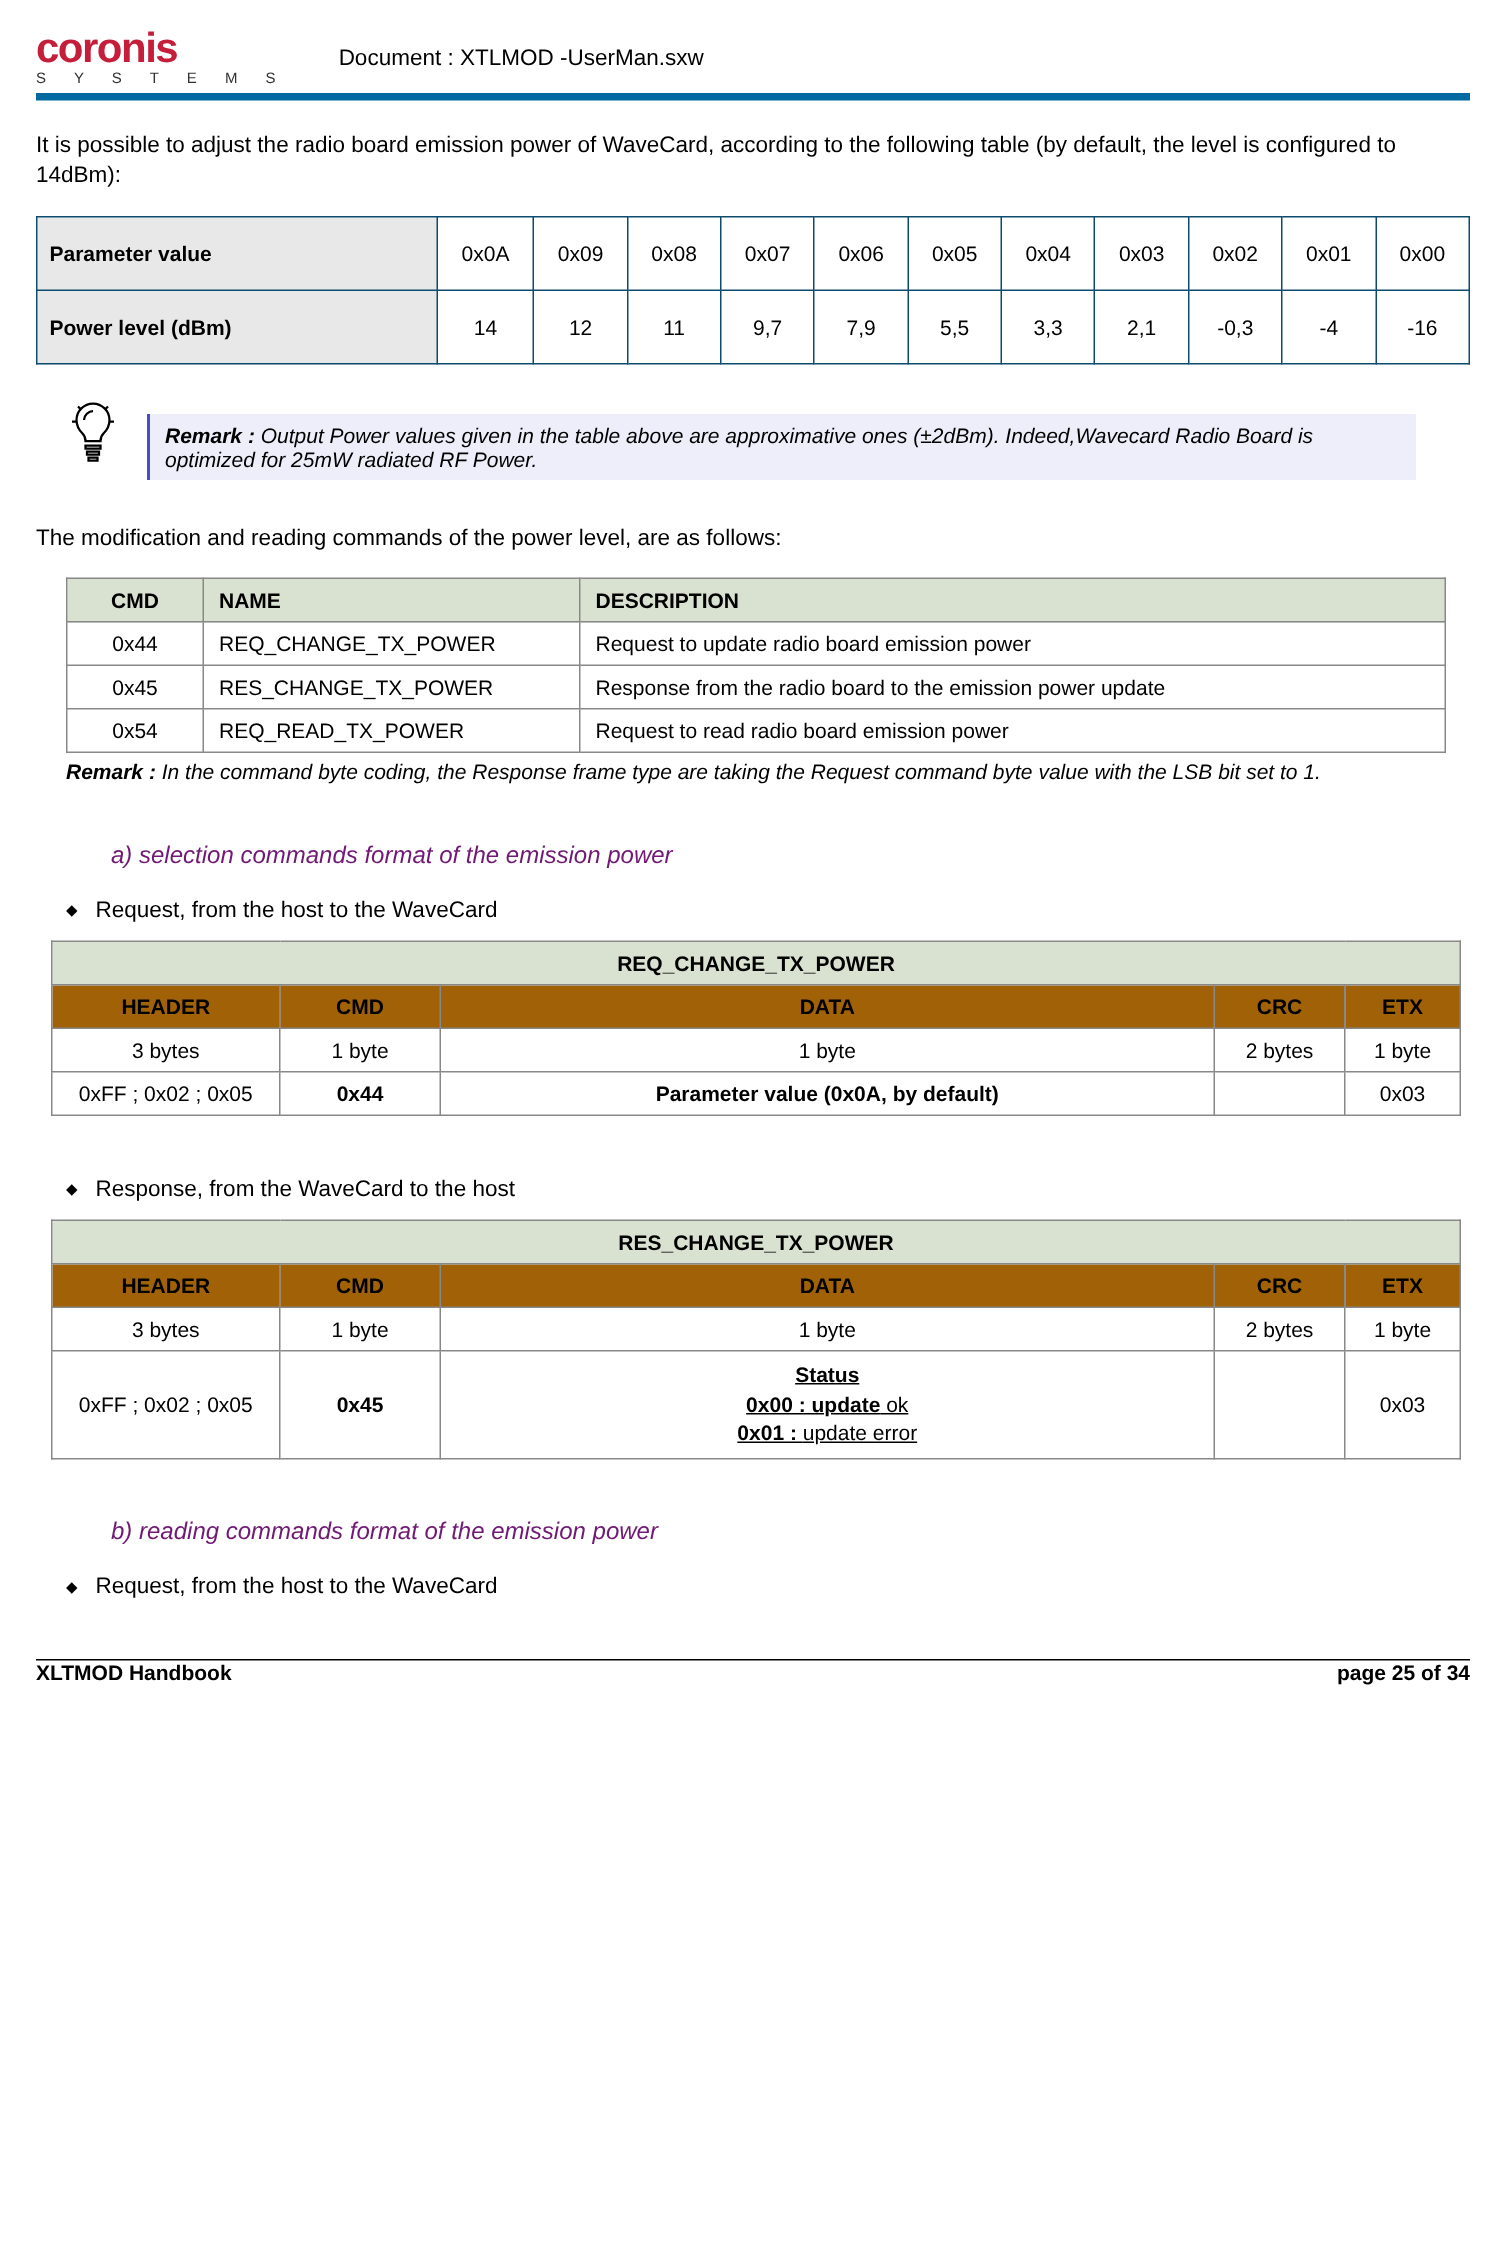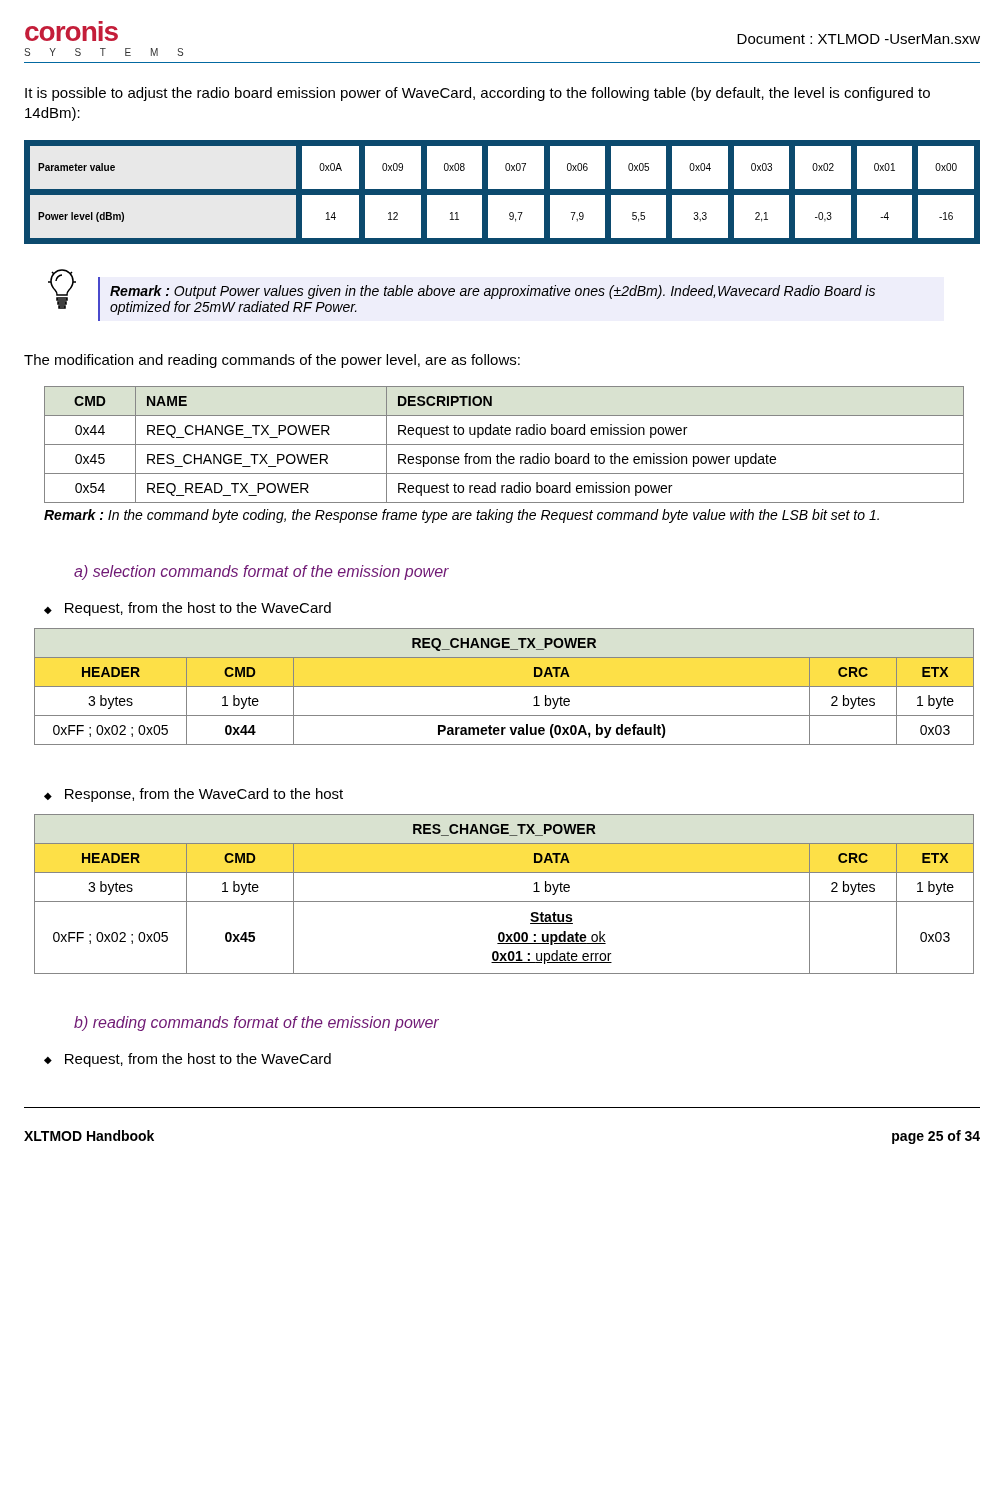--- a/index.html
+++ b/index.html
@@ -5,23 +5,23 @@
   body {
     font-family: Arial, Helvetica, sans-serif;
     font-size: 15px;
     color: #000;
     margin: 0;
     padding: 18px 24px;
     width: 956px;
   }
   .header-row {
     display: flex;
-    justify-content: space-between;
+    justify-content: flex-start;
     align-items: center;
-    border-bottom: 1px solid #0369a1;
+    border-bottom: 5px solid #0369a1;
     padding-bottom: 4px;
     margin-bottom: 20px;
   }
   .logo {
     display: flex;
     flex-direction: column;
     line-height: 1;
   }
   .logo-top {
     font-size: 28px;
@@ -42,24 +42,24 @@
   }
   p.intro {
     margin: 12px 0 18px 0;
     line-height: 1.3;
   }
   table {
     border-collapse: collapse;
     width: 100%;
   }
   table.power-table td, table.power-table th {
-    border: 6px solid #0c4a6e;
+    border: 1px solid #0c4a6e;
     padding: 16px 8px;
     text-align: center;
-    font-size: 10px;
+    font-size: 14px;
   }
   table.power-table td.label {
     text-align: left;
     background: #e8e8e8;
     font-weight: bold;
     width: 250px;
   }
   .remark-box {
     display: flex;
     align-items: flex-end;
@@ -134,31 +134,31 @@
     border: 1px solid #888;
     padding: 6px 8px;
     text-align: center;
     font-size: 14px;
   }
   table.frame-table th.title {
     background: #d9e2d0;
     font-weight: bold;
   }
   table.frame-table th.col {
-    background: #fde047;
+    background: #a16207;
     font-weight: bold;
   }
   table.frame-table td.bold { font-weight: bold; }
   .status-cell { line-height: 1.4; text-decoration: underline; }
   .footer-row {
     display: flex;
     justify-content: space-between;
     border-top: 1px solid #000;
     margin-top: 40px;
-    padding-top: 20px;
+    padding-top: 0;
     font-weight: bold;
     font-size: 14px;
   }
   .dot-i { color: #c41e3a; }
 </style>
 </head>
 <body>
 
 <div class="header-row">
   <div class="logo">

